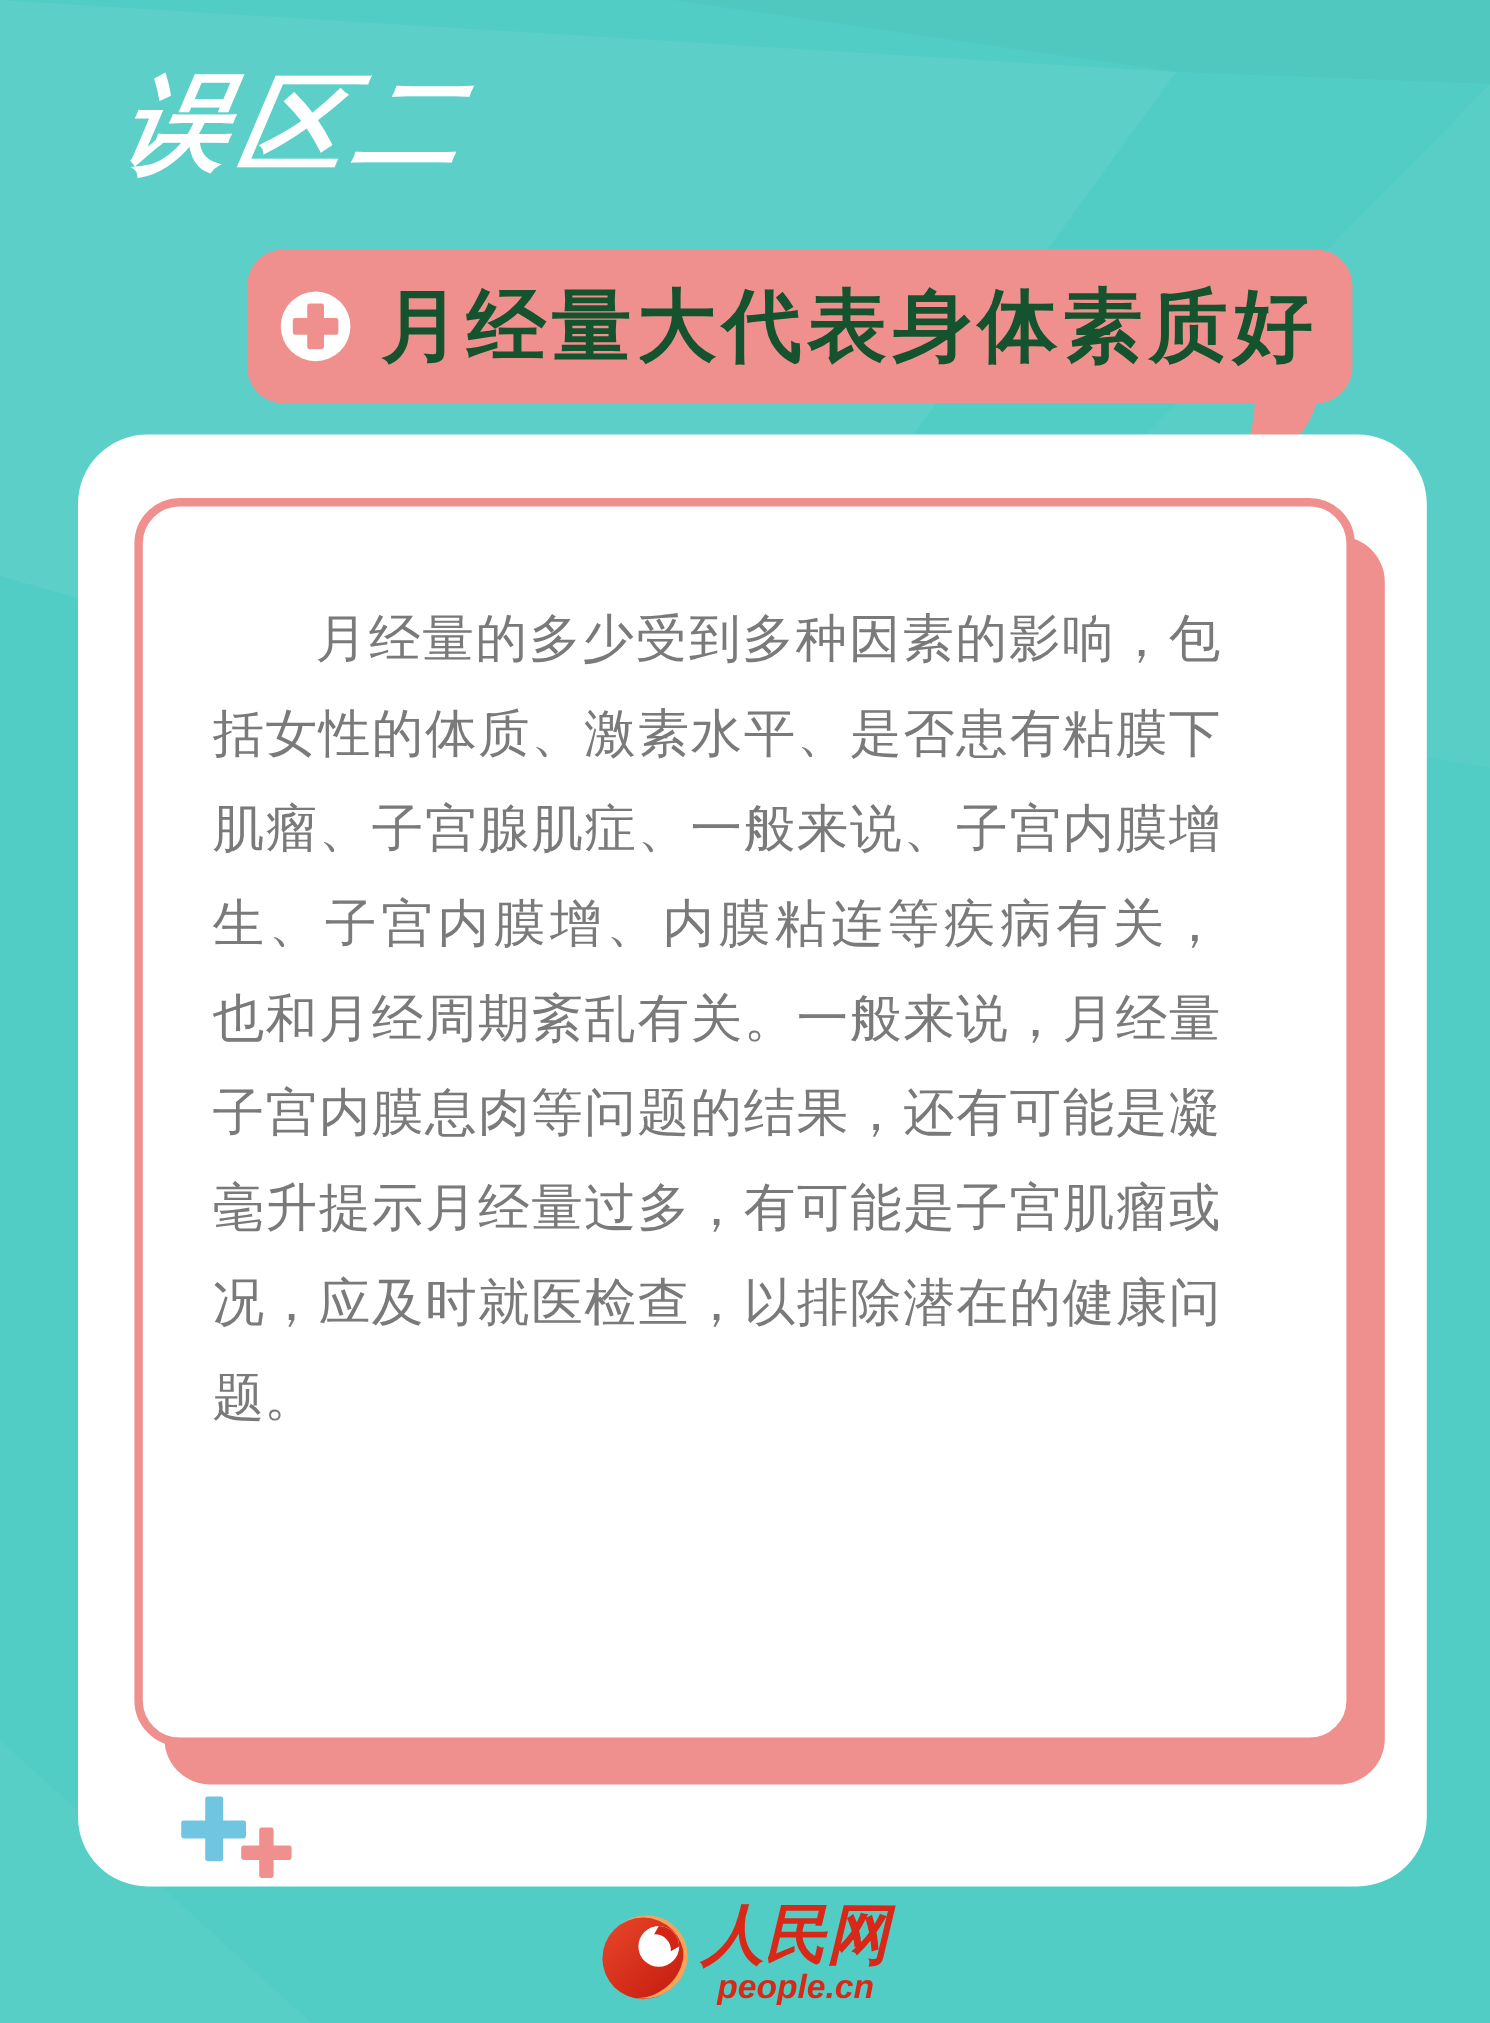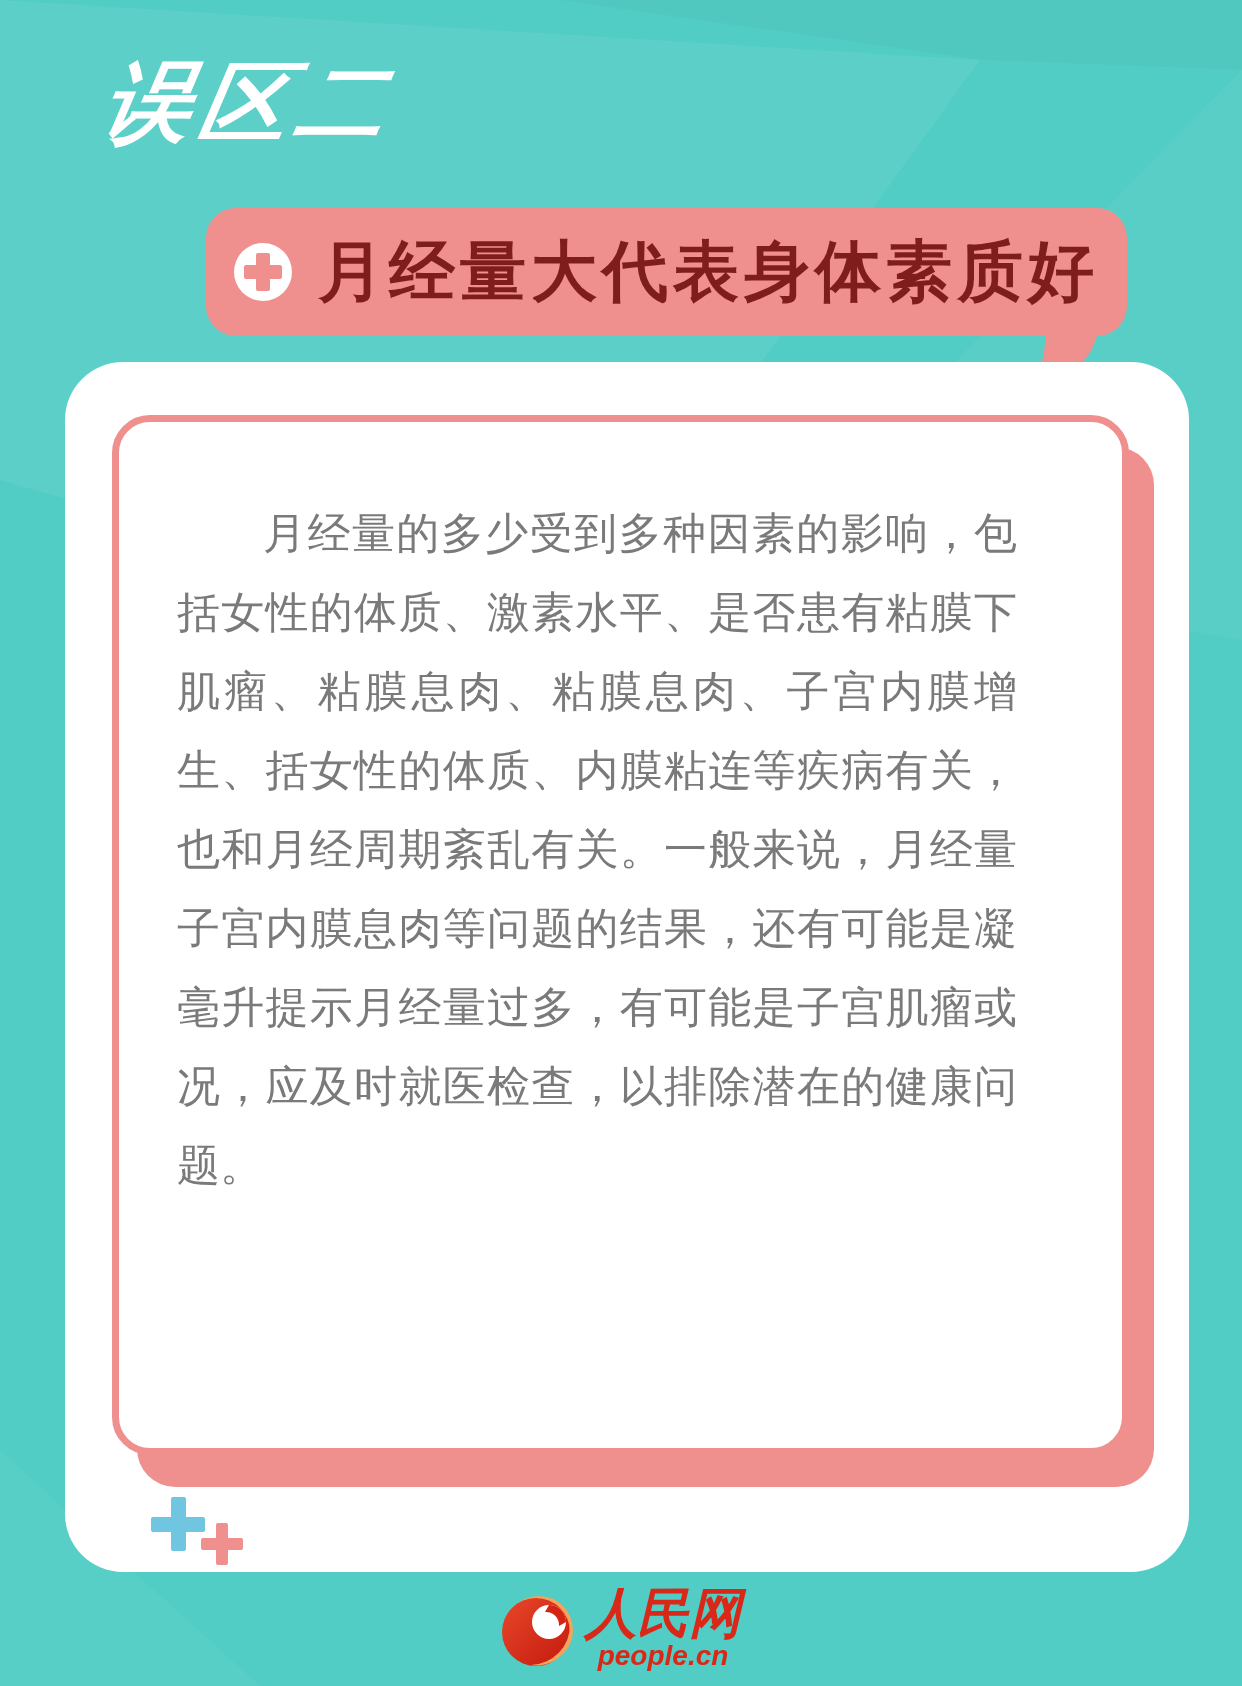--- a/index.html
+++ b/index.html
@@ -23,21 +23,21 @@
 
   
   .bubble{
     position:absolute;left:206px;top:208px;width:921px;height:128px;
     background:#F0908E;border-radius:30px;
     display:flex;align-items:center;
     box-sizing:border-box;padding-left:26px;
   }
   .cross-icon{width:62px;height:62px;flex:0 0 auto;display:block;}
   .bubble-text{
-    color:#7f1d1d;font-size:66px;font-weight:700;
+    color:#14532d;font-size:66px;font-weight:700;
     letter-spacing:5px;margin-left:24px;white-space:nowrap;
   }
   .bubble-tail{position:absolute;left:1032px;top:332px;width:66px;height:60px;}
 
   
   .outer-card{
     position:absolute;left:65px;top:362px;width:1124px;height:1210px;
     background:#FFFFFF;border-radius:58px;
   }
   .inner-card{
@@ -102,22 +102,22 @@
   </div>
   <svg class="bubble-tail" viewBox="0 0 66 60" xmlns="http://www.w3.org/2000/svg">
     <path d="M14,0 L66,0 C60,24 46,45 0,59 C9,40 13,20 14,0 Z" fill="#F0908E"></path>
   </svg>
 
   <div class="outer-card">
     <div class="inner-card">
       <div class="para">
         <div class="line">月经量的多少受到多种因素的影响，包</div>
         <div class="line">括女性的体质、激素水平、是否患有粘膜下</div>
-        <div class="line">肌瘤、粘膜息肉、粘膜息肉、子宫内膜增</div>
-        <div class="line">生、括女性的体质、内膜粘连等疾病有关，</div>
+        <div class="line">肌瘤、子宫腺肌症、一般来说、子宫内膜增</div>
+        <div class="line">生、子宫内膜增、内膜粘连等疾病有关，</div>
         <div class="line">也和月经周期紊乱有关。一般来说，月经量</div>
         <div class="line">子宫内膜息肉等问题的结果，还有可能是凝</div>
         <div class="line">毫升提示月经量过多，有可能是子宫肌瘤或</div>
         <div class="line">况，应及时就医检查，以排除潜在的健康问</div>
         <div class="line">题。</div>
       </div>
     </div>
     <div class="plus plus-blue">
         <span class="h"></span>
         <span class="v"></span>

